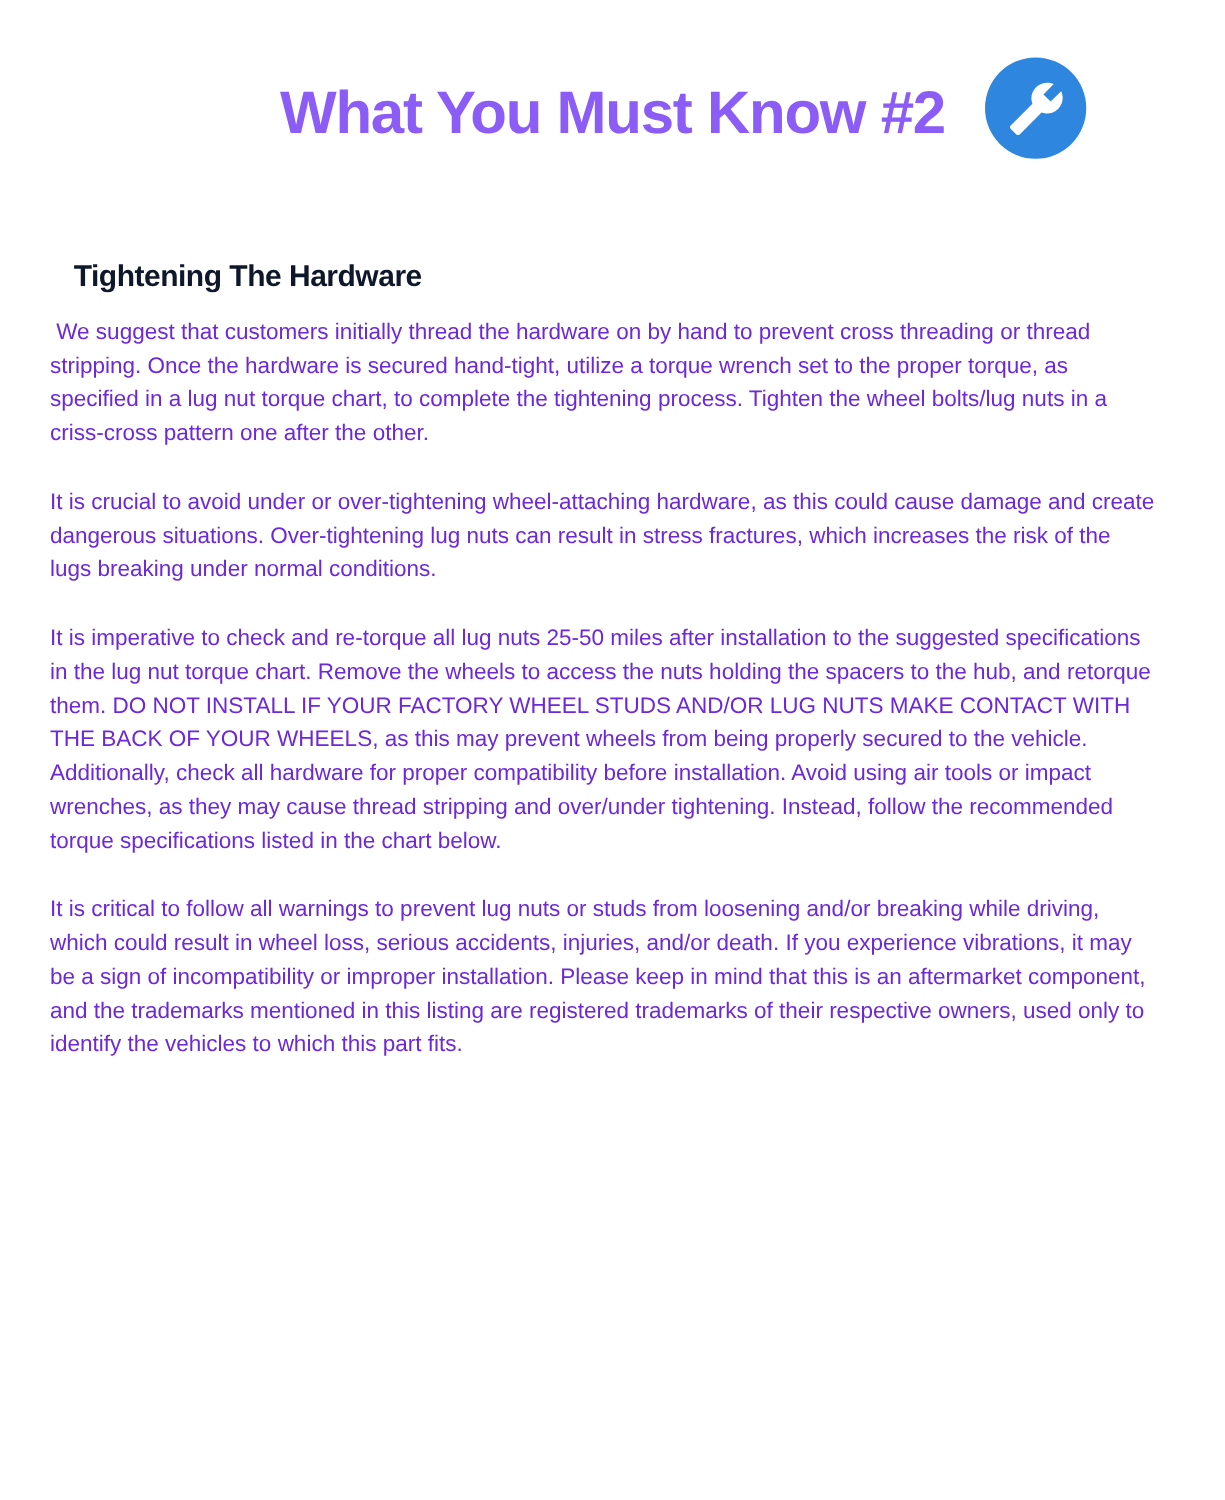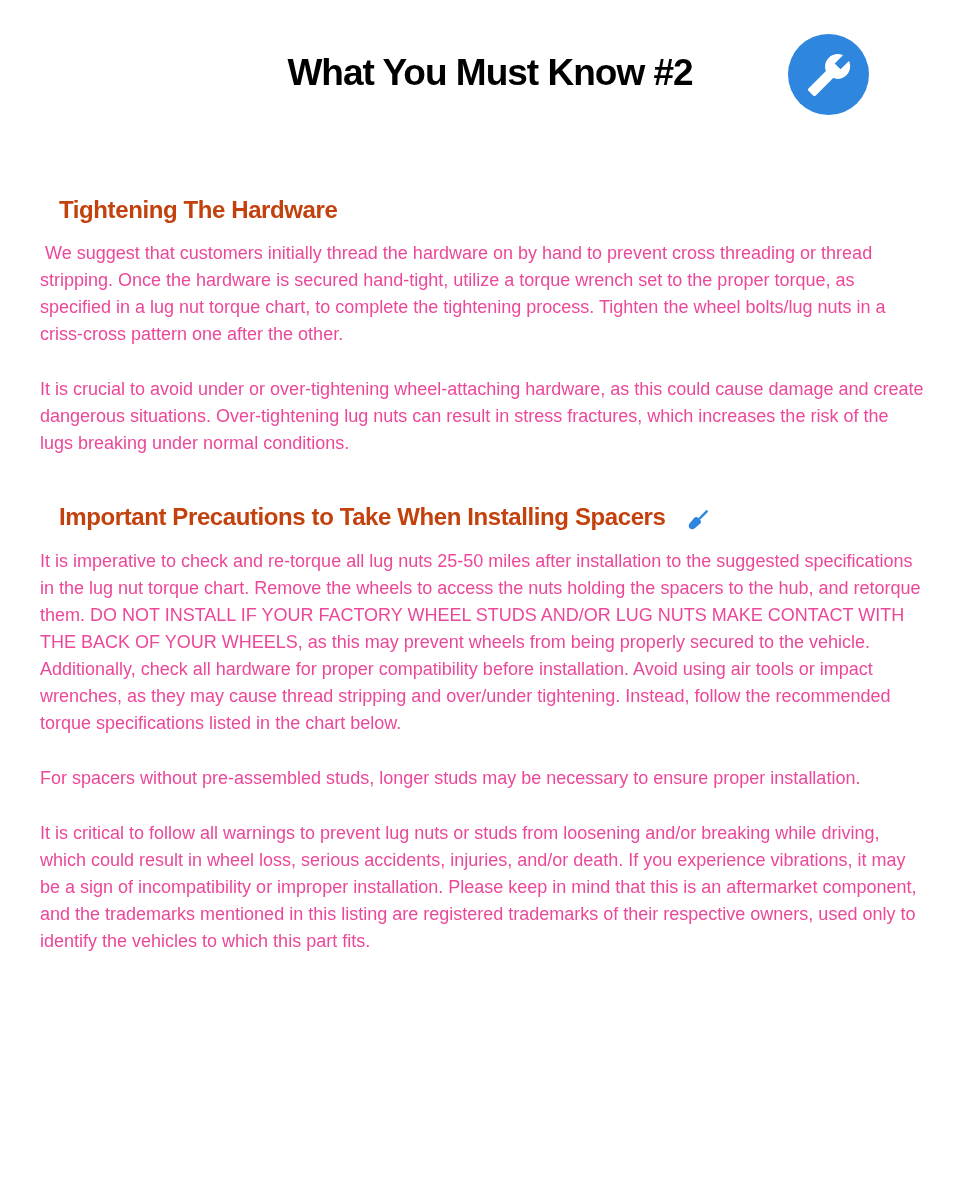--- a/index.html
+++ b/index.html
@@ -20,27 +20,27 @@
     background: #ffffff;
     box-sizing: border-box;
     padding: 0 40px;
   }
   
   .sheet-header {
     position: relative;
     height: 150px;
   }
   .page-title {
-    margin: 0;
+    margin: 12px;
     padding-top: 54px;
     text-align: center;
-    font-size: 37px;
+    font-size: 48px;
     font-weight: 700;
     letter-spacing: -1px;
-    color: #000000;
+    color: #8b5cf6;
     line-height: 1.05;
   }
   .wrench-badge {
     position: absolute;
     left: 748px;   
     top: 34px;
     width: 81px;
     height: 81px;
     border-radius: 50%;
     background: #2E86DE;
@@ -50,41 +50,41 @@
   }
   .wrench-badge svg {
     width: 46px;
     height: 46px;
   }
   
   .section-heading {
     font-size: 24px;
     font-weight: 700;
     letter-spacing: -0.4px;
-    color: #c2410c;
+    color: #0f172a;
     margin: 46px 0 15px;
     padding-left: 19px;
     line-height: 1.2;
     display: flex;
     align-items: center;
   }
   .section-heading .screwdriver {
     display: inline-flex;
     margin-left: 18px;
     position: relative;
     top: 2px;
   }
   .screwdriver svg {
     width: 30px;
     height: 30px;
   }
   .body-par {
     font-size: 18px;
     line-height: 27px;
-    color: #ec4899;
+    color: #6d28d9;
     margin: 0 0 28px;
     max-width: 884px;
     white-space: pre-wrap;
   }
 </style>
 </head>
 <body>
 
 <div class="sheet">
 
@@ -102,29 +102,17 @@
   <section>
     <h2 class="section-heading">Tightening The Hardware</h2>
     <p class="body-par"> We suggest that customers initially thread the hardware on by hand to prevent cross threading or thread stripping. Once the hardware is secured hand-tight, utilize a torque wrench set to the proper torque, as specified in a lug nut torque chart, to complete the tightening process. Tighten the wheel bolts/lug nuts in a criss-cross pattern one after the other.</p>
     <p class="body-par">It is crucial to avoid under or over-tightening wheel-attaching hardware, as this could cause damage and create dangerous situations. Over-tightening lug nuts can result in stress fractures, which increases the risk of the lugs breaking under normal conditions.</p>
   </section>
 
   <section>
   </section>
 
   <section>
-    <h2 class="section-heading">
-      <span>Important Precautions to Take When Installing Spacers</span>
-      <span class="screwdriver">
-        <svg viewBox="0 0 24 24" aria-hidden="true">
-          <g transform="rotate(45 12 12)" fill="#2E86DE">
-            <rect x="11.1" y="1.2" width="1.9" height="9.5" rx="0.95"></rect>
-            <path d="M8.7 12.6 C8.7 11.4 10.1 10.5 12 10.5 C13.9 10.5 15.3 11.4 15.3 12.6 L14.9 18.2 C14.8 20 13.5 21.4 12 21.4 C10.5 21.4 9.2 20 9.1 18.2 Z"></path>
-          </g>
-        </svg>
-      </span>
-    </h2>
     <p class="body-par">It is imperative to check and re-torque all lug nuts 25-50 miles after installation to the suggested specifications in the lug nut torque chart. Remove the wheels to access the nuts holding the spacers to the hub, and retorque them. DO NOT INSTALL IF YOUR FACTORY WHEEL STUDS AND/OR LUG NUTS MAKE CONTACT WITH THE BACK OF YOUR WHEELS, as this may prevent wheels from being properly secured to the vehicle. Additionally, check all hardware for proper compatibility before installation. Avoid using air tools or impact wrenches, as they may cause thread stripping and over/under tightening. Instead, follow the recommended torque specifications listed in the chart below.</p>
-    <p class="body-par">For spacers without pre-assembled studs, longer studs may be necessary to ensure proper installation.</p>
     <p class="body-par">It is critical to follow all warnings to prevent lug nuts or studs from loosening and/or breaking while driving, which could result in wheel loss, serious accidents, injuries, and/or death. If you experience vibrations, it may be a sign of incompatibility or improper installation. Please keep in mind that this is an aftermarket component, and the trademarks mentioned in this listing are registered trademarks of their respective owners, used only to identify the vehicles to which this part fits.</p>
   </section>
 
 </div>
 
 </body></html>

